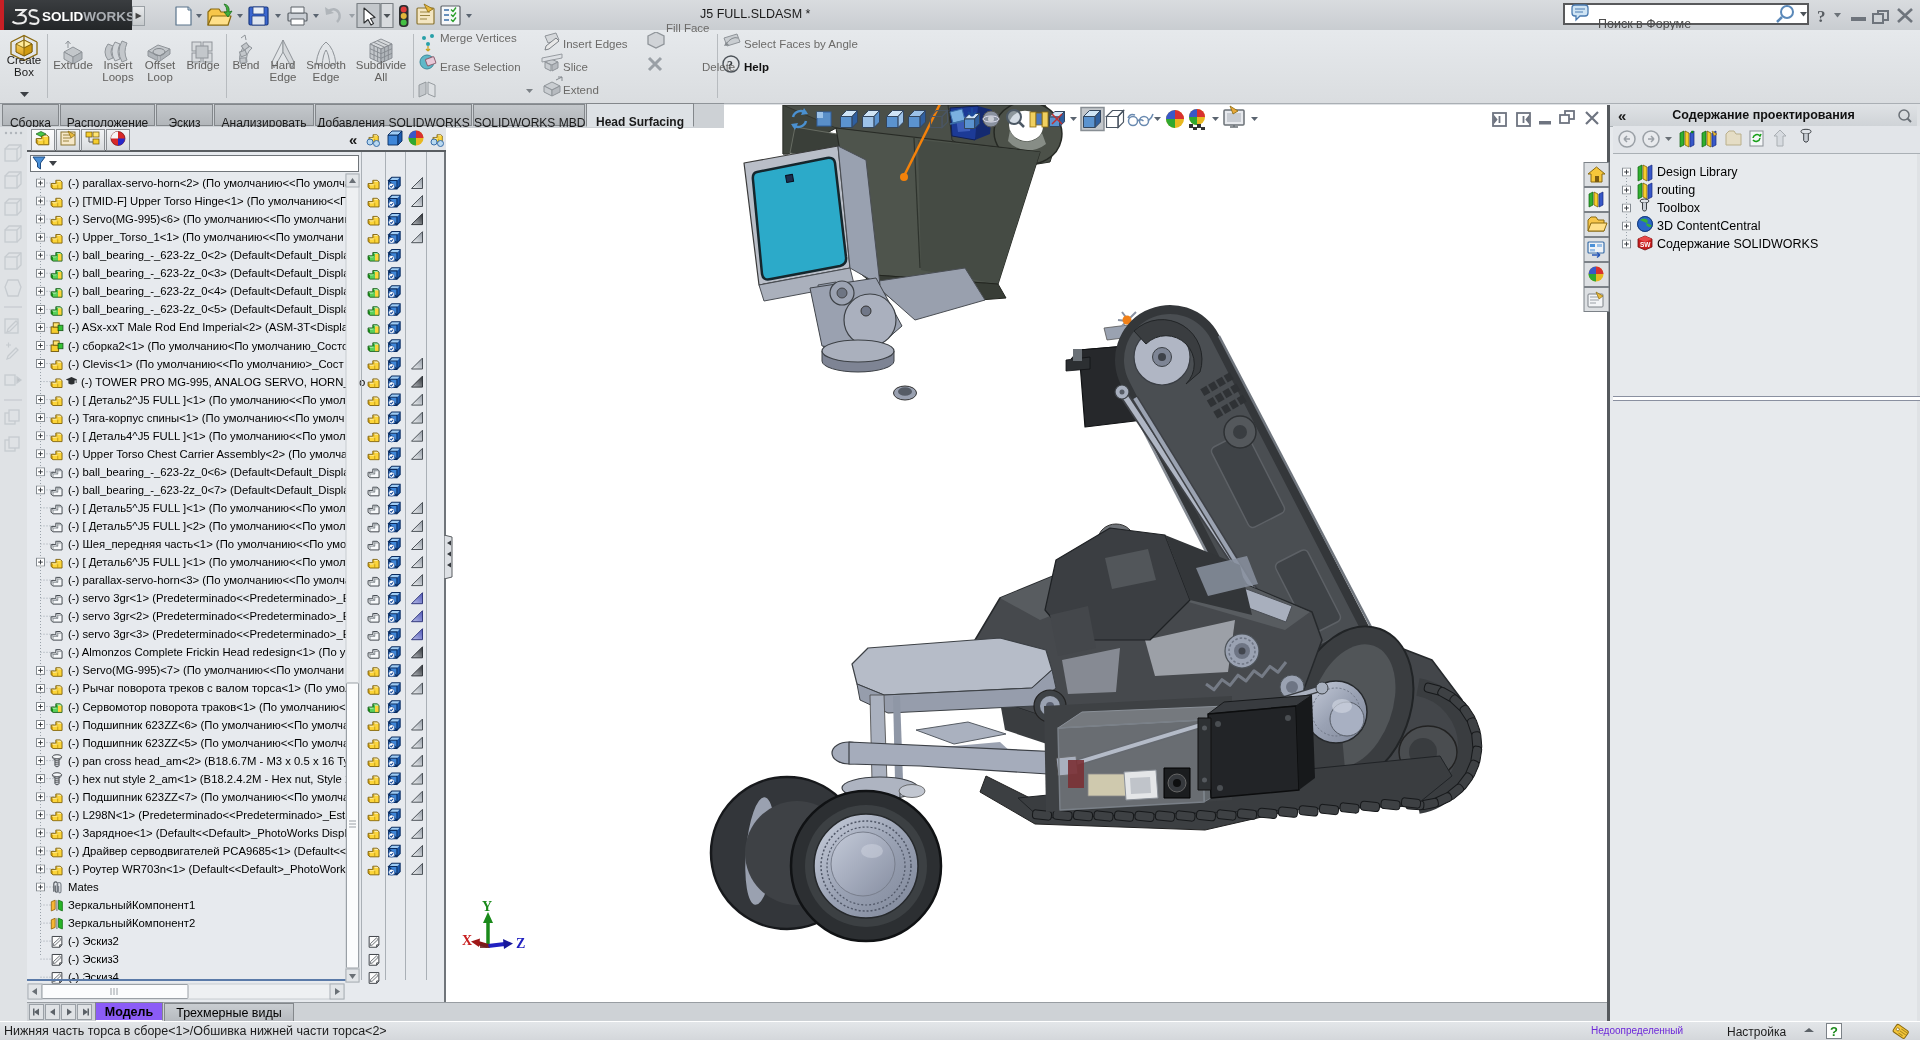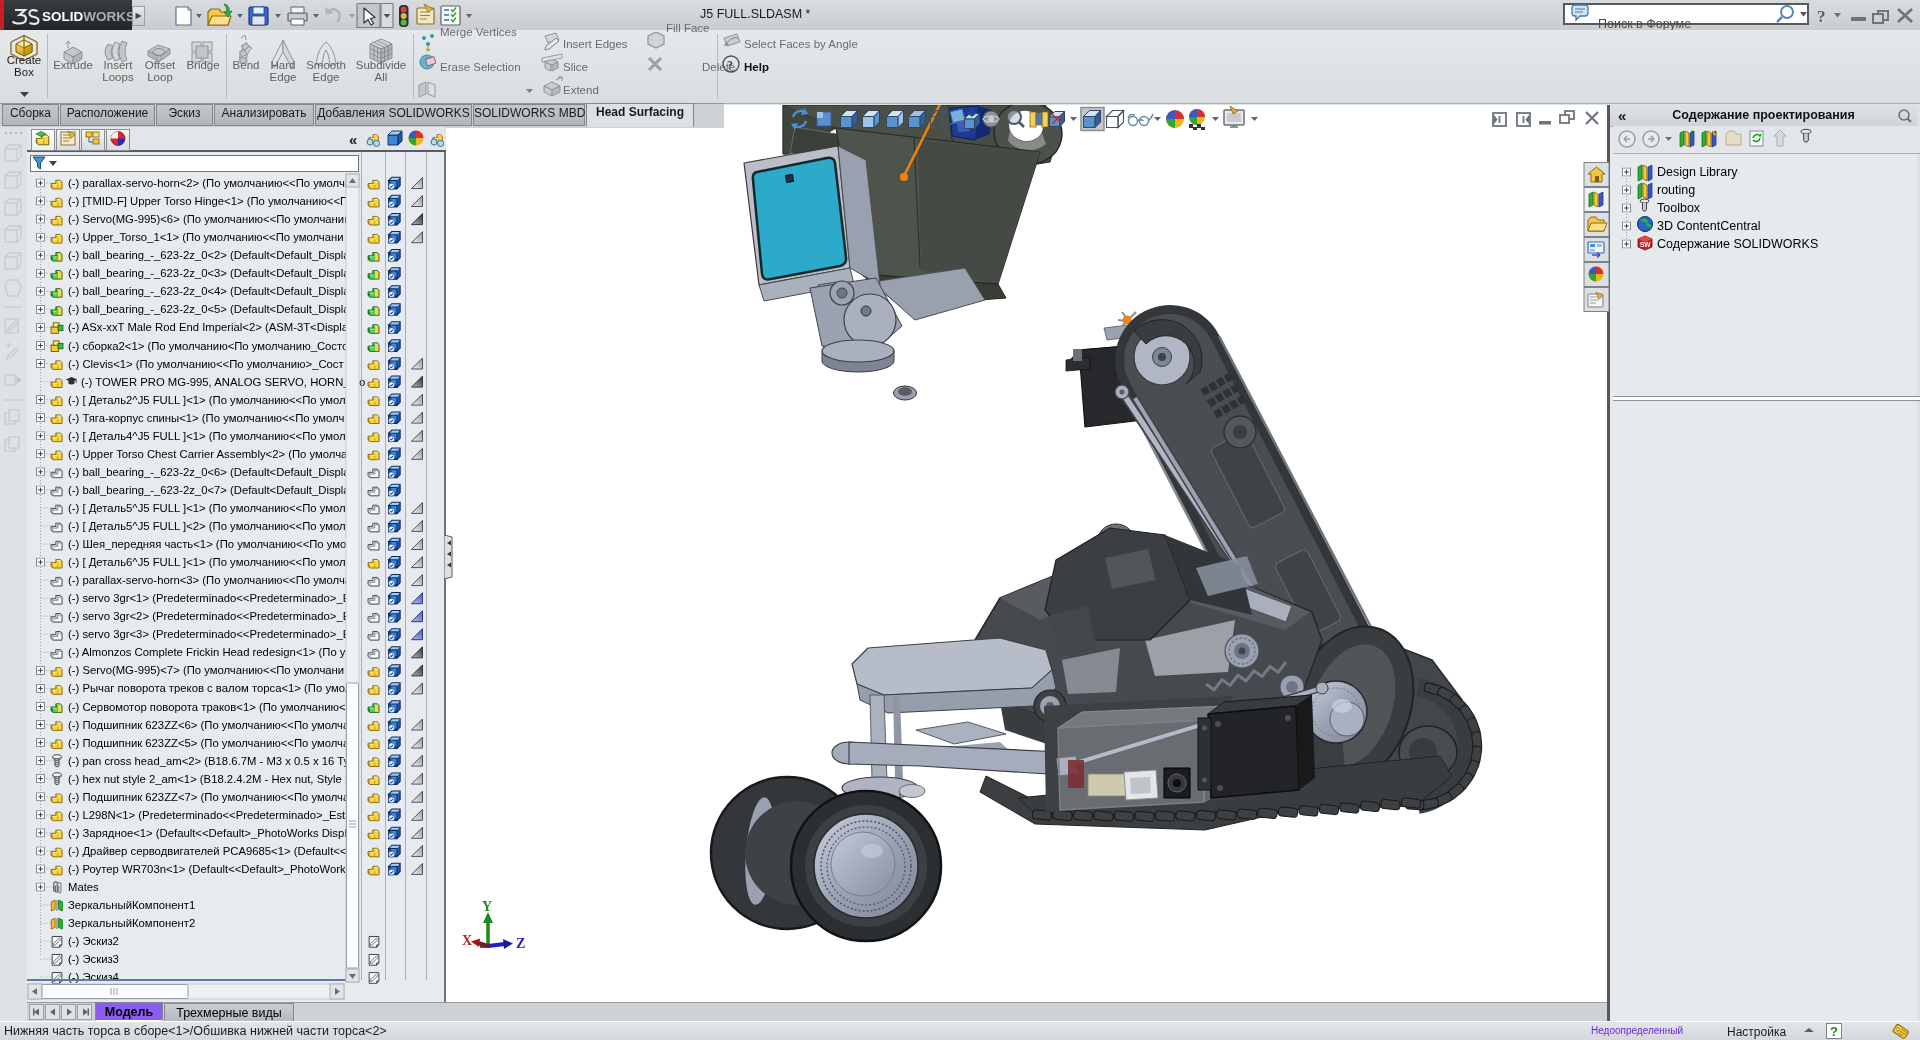--- a/index.html
+++ b/index.html
@@ -15,21 +15,21 @@
 #searchbox{left:1563px;top:3px;width:246px;height:22px;background:#fff;border:2px solid #58595b;box-sizing:border-box;}
 #searchtxt{left:1598px;top:7px;font-size:12.5px;color:#4d4d4d;margin-top:10px;}
 
 #ribbon{left:0;top:30px;width:1920px;height:73px;background:linear-gradient(#e6e9ec,#dadde0);border-bottom:1px solid #aaafb4;}
 .rsep{position:absolute;top:4px;width:1px;height:64px;background:#b7bbbf;}
 .rbtxt{position:absolute;font-size:11.5px;color:#61605e;text-align:center;line-height:12px;}
 .rrow{position:absolute;font-size:11.5px;color:#6b6a68;white-space:nowrap;}
 
 #tabstrip{left:0;top:103px;width:724px;height:24px;background:#cdd1d5;border-top:1px solid #8f9499;}
 .ctab{position:absolute;top:1px;height:22px;background:linear-gradient(#c3c7cb,#b2b6ba);border:1px solid #83878b;box-sizing:border-box;font-size:12px;color:#1a1a1a;text-align:center;}
-.ctab span{display:inline-block;margin-top:1px;white-space:nowrap;}
+.ctab span{display:inline-block;margin-top:11px;white-space:nowrap;}
 #tabPS{background:#dde1e5;border-bottom:1px solid #dde1e5;font-weight:bold;height:24px;}
 
 #lstrip{left:0;top:127px;width:27px;height:894px;background:#dfe2e5;}
 
 #fpanel{left:27px;top:127px;width:419px;height:875px;background:#e7eaee;border-right:2px solid #70757a;box-sizing:border-box;}
 #ftabs{left:27px;top:127px;width:419px;height:25px;background:#e2e5e9;border-bottom:2px solid #595d61;box-sizing:border-box;}
 .ftab{position:absolute;top:2px;width:24px;height:22px;border:1px solid #8a8e92;background:linear-gradient(#f2f4f6,#d9dcdf);box-sizing:border-box;}
 #filterrow{left:30px;top:155px;width:329px;height:17px;background:#fff;border:1px solid #70757a;box-sizing:border-box;}
 
 #mdibar{left:27px;top:1002px;width:1583px;height:19px;background:#ced2d6;border-top:1px solid #989da2;}
@@ -350,21 +350,21 @@
       <polygon points="724,38 737,34 740,42 727,46" fill="#c9cdd1" stroke="#8f9499" stroke-width="1"></polygon>
       <path d="M726,44 q6,-8 12,-6" fill="none" stroke="#84898e" stroke-width="1"></path>
       <path d="M724,46 l5,-1 -3,-3 z" fill="#84898e"></path>
     </g>
 
 <g>
       <circle cx="731" cy="64" r="8" fill="none" stroke="#4c5258" stroke-width="1.4"></circle>
       <text x="727" y="69" font-size="12" font-weight="bold" fill="#33373c" font-family="Liberation Serif">?</text>
     </g>
 </svg>
-<div class="rrow" style="left:440px;top:26px;">Merge Vertices</div>
+<div class="rrow" style="left:440px;top:32px;">Merge Vertices</div>
 <div class="rrow" style="left:440px;top:61px;">Erase Selection</div>
 <div class="rrow" style="left:440px;top:84px;margin-top:18px;">Mirror</div>
 <svg class="abs" style="left:524px;top:86px" width="12" height="10">
     <path d="M2,3 l7,0 -3.5,4 z" fill="#7c8186"></path>
   </svg>
 <div class="rrow" style="left:563px;top:38px;">Insert Edges</div>
 <div class="rrow" style="left:563px;top:61px;">Slice</div>
 <div class="rrow" style="left:563px;top:84px;">Extend</div>
 <div class="rrow" style="left:666px;top:22px;">Fill Face</div>
 <div class="rrow" style="left:666px;top:61px;margin-left:36px;">Delete</div>

